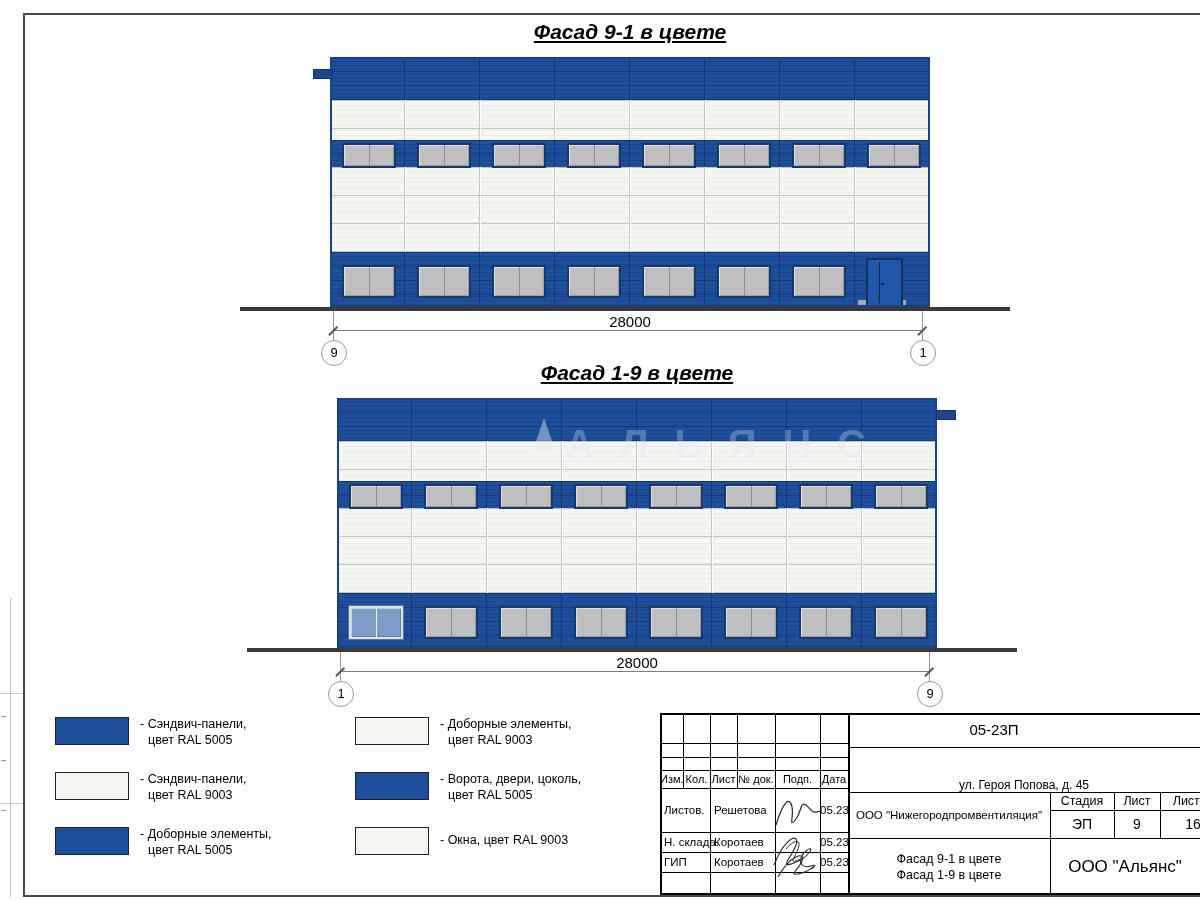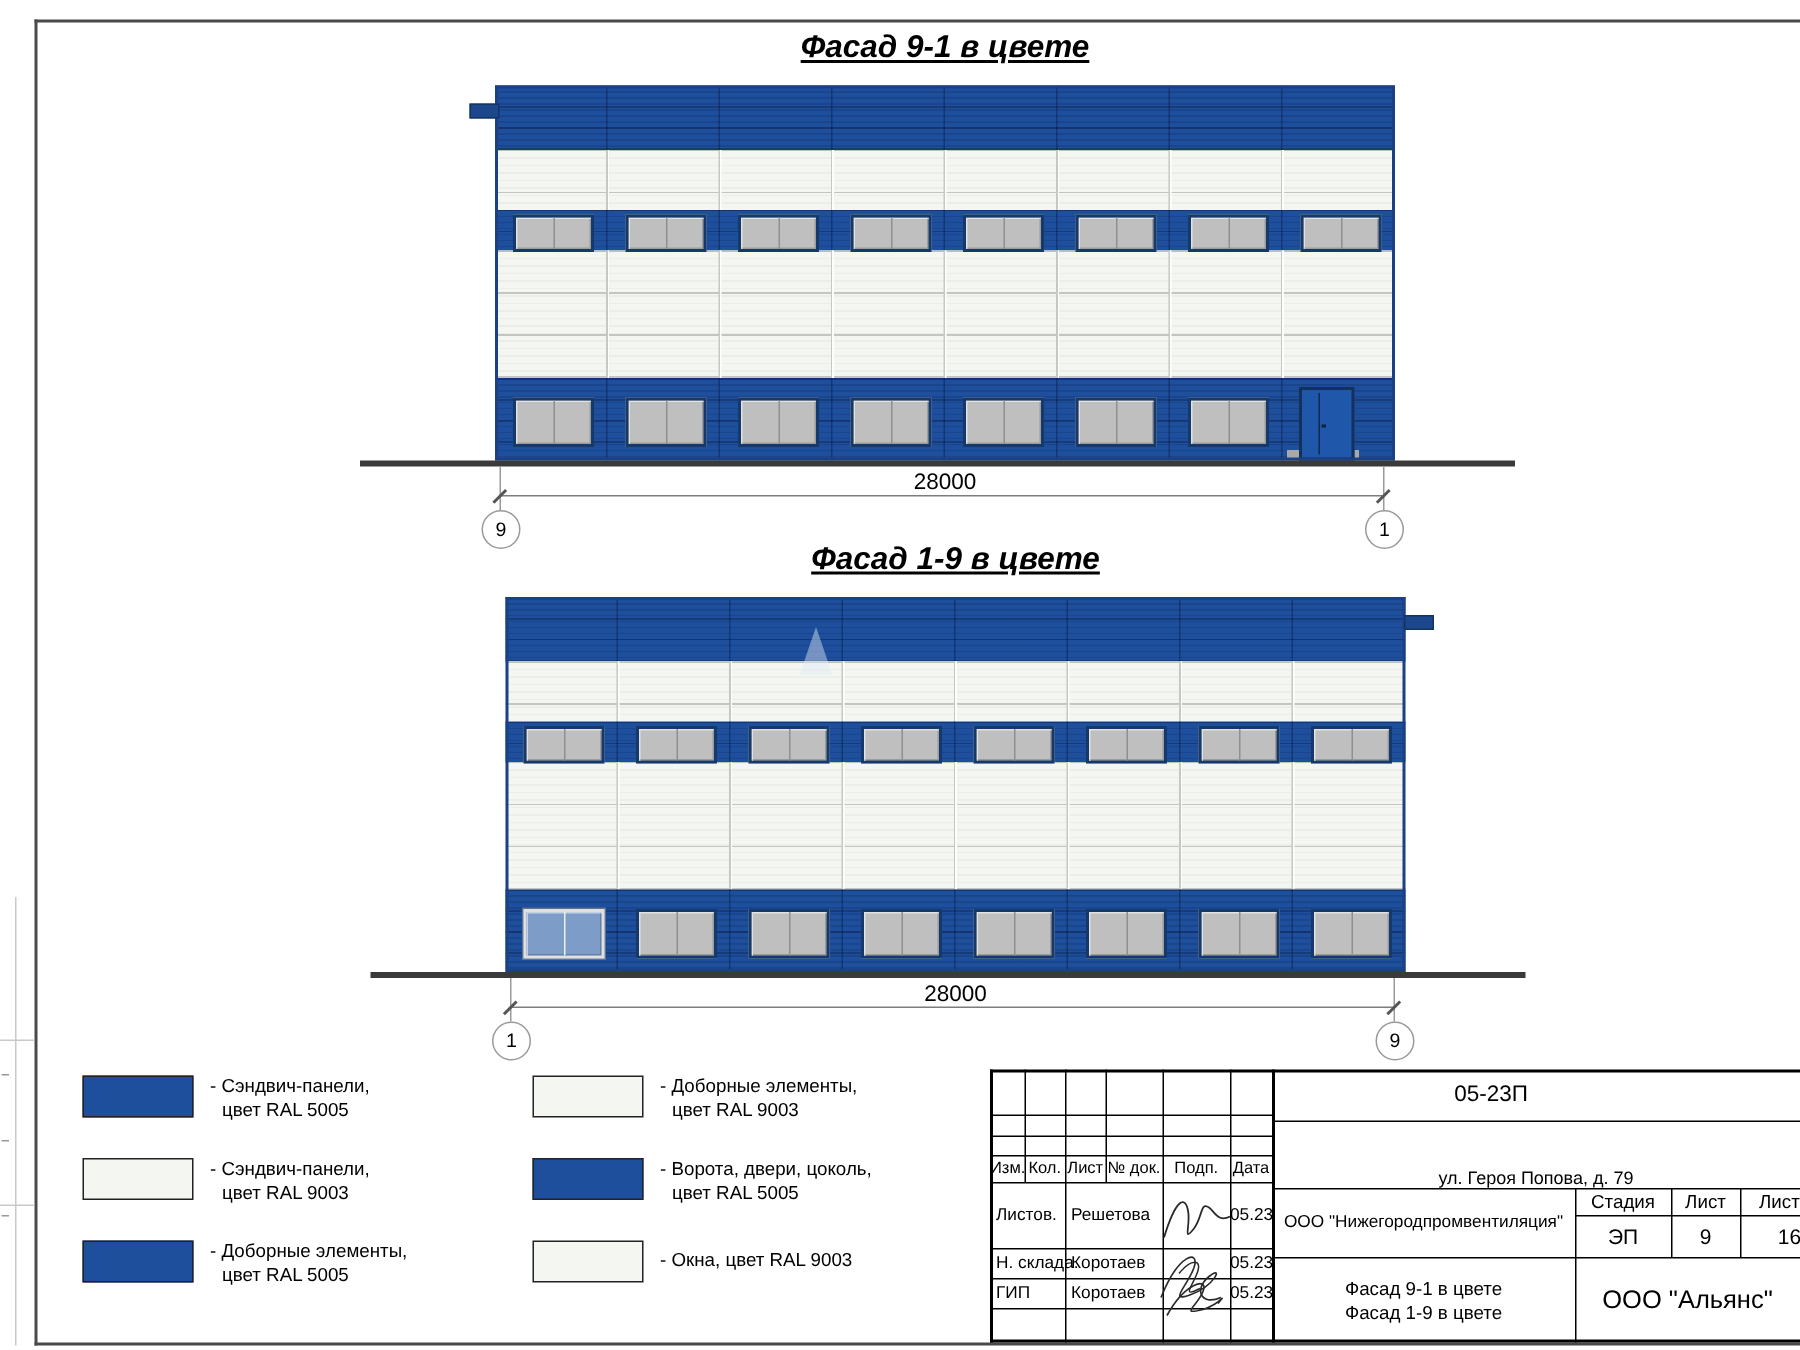--- a/index.html
+++ b/index.html
@@ -216,20 +216,21 @@
       <div style="position: absolute; left: -90px; top: 250px; width: 770px; height: 4px; background: rgb(58, 58, 58);"></div>
       <div class="ext" style="position: absolute; left: 3px; top: 254px; height: 29px;"></div>
       <div class="ext" style="position: absolute; left: 592px; top: 254px; height: 29px;"></div>
       <div class="dim-line" style="position: absolute; left: 3px; top: 273px; width: 589px;"></div>
       <div class="tick" style="position: absolute; left: -3px; top: 273px;"></div>
       <div class="tick" style="position: absolute; left: 586px; top: 273px;"></div>
       <div class="dim-label" style="position: absolute; left: 0px; top: 256px; width: 600px;">28000</div>
       <div class="axis-circle" style="position: absolute; left: -9px; top: 283px;">1</div>
       <div class="axis-circle" style="position: absolute; left: 580px; top: 283px;">9</div>
       <div style="position: absolute; left: 196px; top: 20px; width: 0px; height: 0px; border-left: 11px solid transparent; border-right: 11px solid transparent; border-bottom: 32px solid rgba(225, 233, 244, 0.45);"></div>
+      <div class="wm-text" style="position: absolute; left: 228px; top: 24px;">АЛЬЯНС</div>
     </div>
 
   <div style="position:absolute;left:0;top:0;width:0;height:0;">
       <div style="position: absolute; left: 55px; top: 715px; width: 295px; height: 48px;">
         <div class="lg-swatch" style="position: absolute; left: 0px; top: 2px; background-color: rgb(30, 79, 156);"></div>
         <div class="lg-text" style="position: absolute; left: 85px; top: 1px;">
           <div style="position: static;">- Сэндвич-панели,</div>
           <div style="position: static; margin-left: 8px;">цвет RAL 5005</div>
         </div>
       </div>
@@ -290,21 +291,21 @@
     <div class="vl" style="left:50px;top:0;height:182px;"></div>
     <div class="vl" style="left:77px;top:0;height:75px;"></div>
     <div class="vl" style="left:115px;top:0;height:182px;"></div>
     <div class="vl" style="left:160px;top:0;height:182px;"></div>
     <div class="vl b2" style="left:188px;top:0;height:182px;"></div>
     <div class="vl" style="left:390px;top:79px;height:103px;"></div>
     <div class="vl" style="left:454px;top:79px;height:46px;"></div>
     <div class="vl" style="left:500px;top:79px;height:46px;"></div>
 
     <div class="txt" style="left:188px;top:3px;width:292px;height:28px;line-height:28px;font-size:15px;">05-23П</div>
-    <div class="txt" style="left:188px;top:65px;width:352px;font-size:12px;line-height:14px;">ул. Героя Попова, д. 79</div>
+    <div class="txt" style="left:188px;top:65px;width:352px;font-size:12px;line-height:14px;">ул. Героя Попова, д. 45</div>
 
     <div class="txt" style="left:0;top:58px;width:23px;height:17px;line-height:17px;font-size:11px;">Изм.</div>
     <div class="txt" style="left:23px;top:58px;width:27px;height:17px;line-height:17px;font-size:11px;">Кол.</div>
     <div class="txt" style="left:50px;top:58px;width:27px;height:17px;line-height:17px;font-size:11px;">Лист</div>
     <div class="txt" style="left:77px;top:58px;width:38px;height:17px;line-height:17px;font-size:11px;">№ док.</div>
     <div class="txt" style="left:115px;top:58px;width:45px;height:17px;line-height:17px;font-size:11px;">Подп.</div>
     <div class="txt" style="left:160px;top:58px;width:28px;height:17px;line-height:17px;font-size:11px;">Дата</div>
 
     <div class="txt lft" style="left:4px;top:75px;height:44px;line-height:44px;font-size:11.5px;">Листов.</div>
     <div class="txt lft" style="left:54px;top:75px;height:44px;line-height:44px;font-size:11.5px;">Решетова</div>

